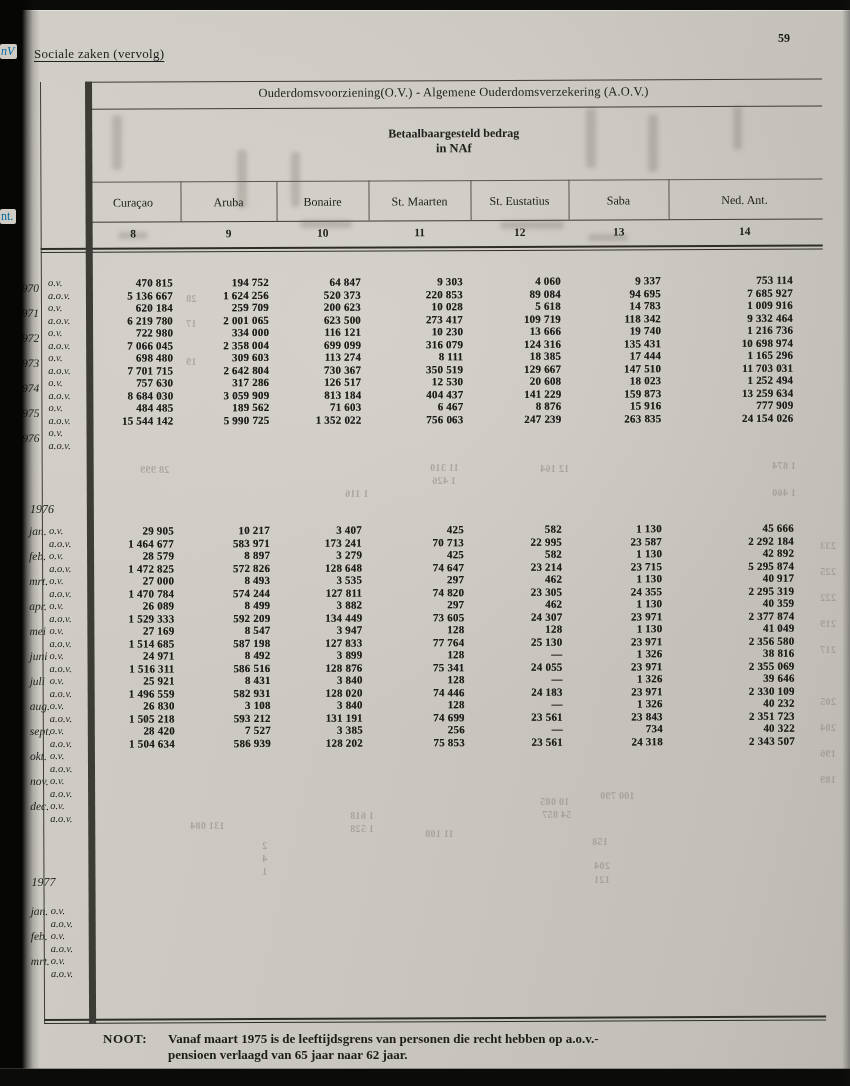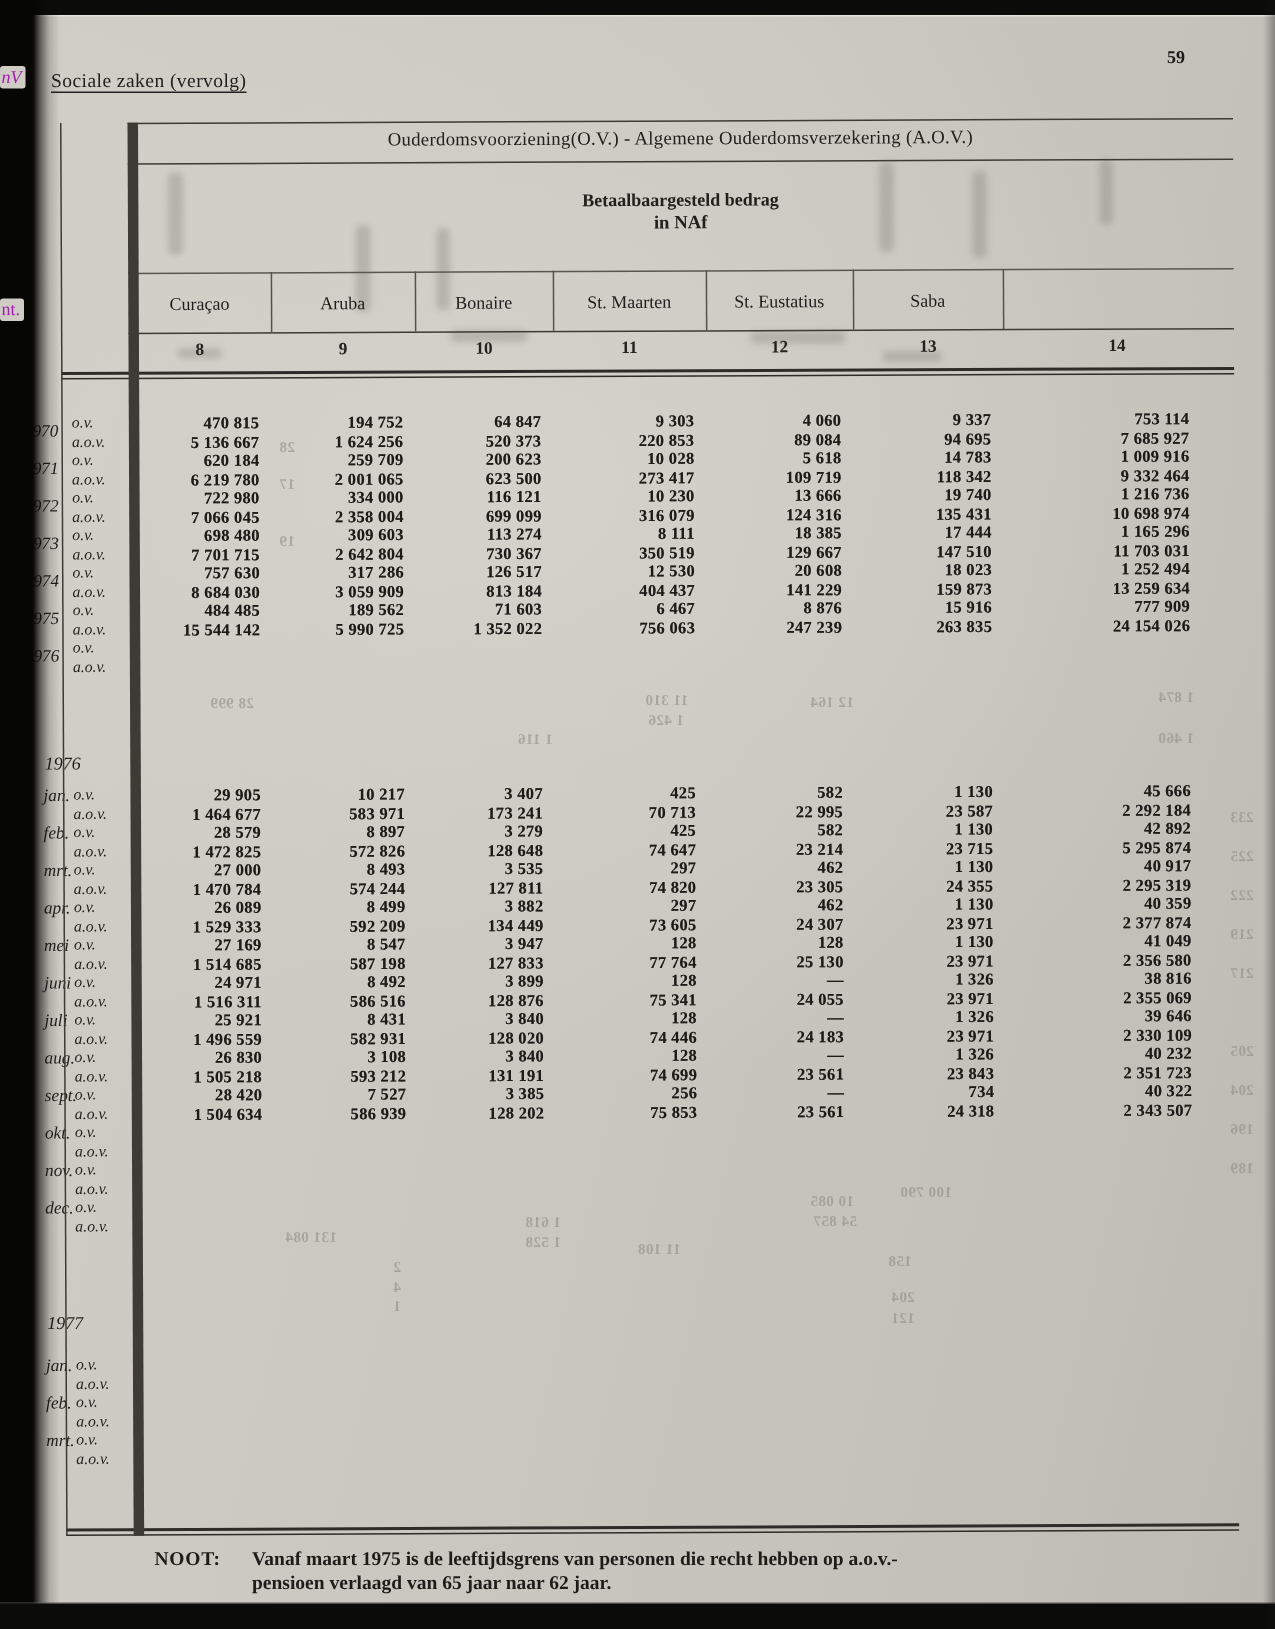--- a/index.html
+++ b/index.html
@@ -9,24 +9,24 @@
     background:
       radial-gradient(ellipse 700px 560px at 42% 30%, rgba(220,217,210,.55), rgba(0,0,0,0) 72%),
       linear-gradient(103deg,#d1cec7 0%,#cac7c0 50%,#c2bfb8 86%,#bbb8b1 100%);}
   
   .edge{position:absolute;z-index:5;}
   .edge-top{top:0;left:0;right:0;height:10px;background:#0b0b0a;box-shadow:0 1px 0 rgba(236,234,228,.75);}
   .edge-bottom{bottom:0;left:0;right:0;height:17px;background:#0b0b0a;box-shadow:0 -1px 0 rgba(90,88,82,.5);}
   .edge-left{top:0;bottom:0;left:0;width:40px;background:linear-gradient(90deg,#060605 0px,#060605 22px,rgba(6,6,5,.55) 27px,rgba(6,6,5,.16) 33px,rgba(6,6,5,0) 40px);}
   .edge-right{top:0;bottom:0;right:0;width:8px;background:linear-gradient(270deg,rgba(20,20,18,.35),rgba(20,20,18,0));}
   .corner-mark{position:absolute;z-index:6;left:13px;top:-2px;color:#dedcd6;font-size:11px;font-weight:bold;}
-  .frag{position:absolute;z-index:6;background:#cfccc5;color:#a21caf;font-size:12px;font-style:italic;
+  .frag{position:absolute;z-index:6;background:#cfccc5;color:#0369a1;font-size:12px;font-style:italic;
     padding:0 3px 0 1px;border-radius:2px;line-height:15px;}
   .frag-top{left:0;top:44px;}
-  .frag-mid{left:0;top:199px;font-style:normal;}
+  .frag-mid{left:0;top:209px;font-style:normal;}
   
   .section-header{position:absolute;z-index:2;left:34px;top:46px;font-size:13px;letter-spacing:.3px;
     text-decoration:underline;text-underline-offset:3px;color:#222120;}
   .page-number{position:absolute;z-index:2;left:778px;top:31px;font-size:12px;font-weight:bold;color:#1b1a18;}
   
   #ghosts{position:absolute;inset:0;z-index:1;}
   .ghost{position:absolute;transform:scaleX(-1);color:#8b8880;opacity:.55;filter:blur(.4px);
     font-size:10px;font-weight:bold;letter-spacing:.3px;white-space:nowrap;}
   .smudge{position:absolute;background:rgba(104,101,93,.26);filter:blur(2px);border-radius:4px;}
   
@@ -138,20 +138,21 @@
     </div>
 
     <div class="hrule faint rule-names-top"></div>
     <div id="col-names">
         <div class="colname">Curaçao</div>
         <div class="colname">Aruba</div>
         <div class="colname">Bonaire</div>
         <div class="colname">St. Maarten</div>
         <div class="colname">St. Eustatius</div>
         <div class="colname">Saba</div>
+        <div class="colname">Ned. Ant.</div>
       </div>
     <div class="tick" style="left:140px;"></div>
     <div class="tick" style="left:236px;"></div>
     <div class="tick" style="left:328px;"></div>
     <div class="tick" style="left:430px;"></div>
     <div class="tick" style="left:528px;"></div>
     <div class="tick" style="left:628px;"></div>
     <div class="hrule rule-names-bottom"></div>
     <div id="col-nums">
         <div class="colnum">8</div>

